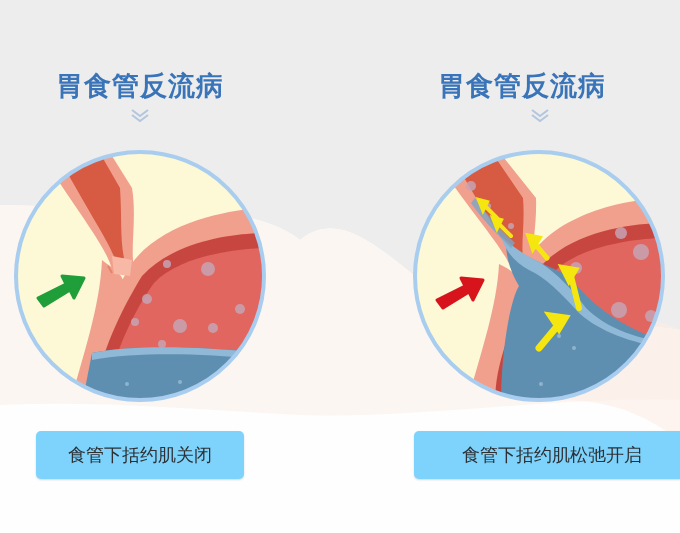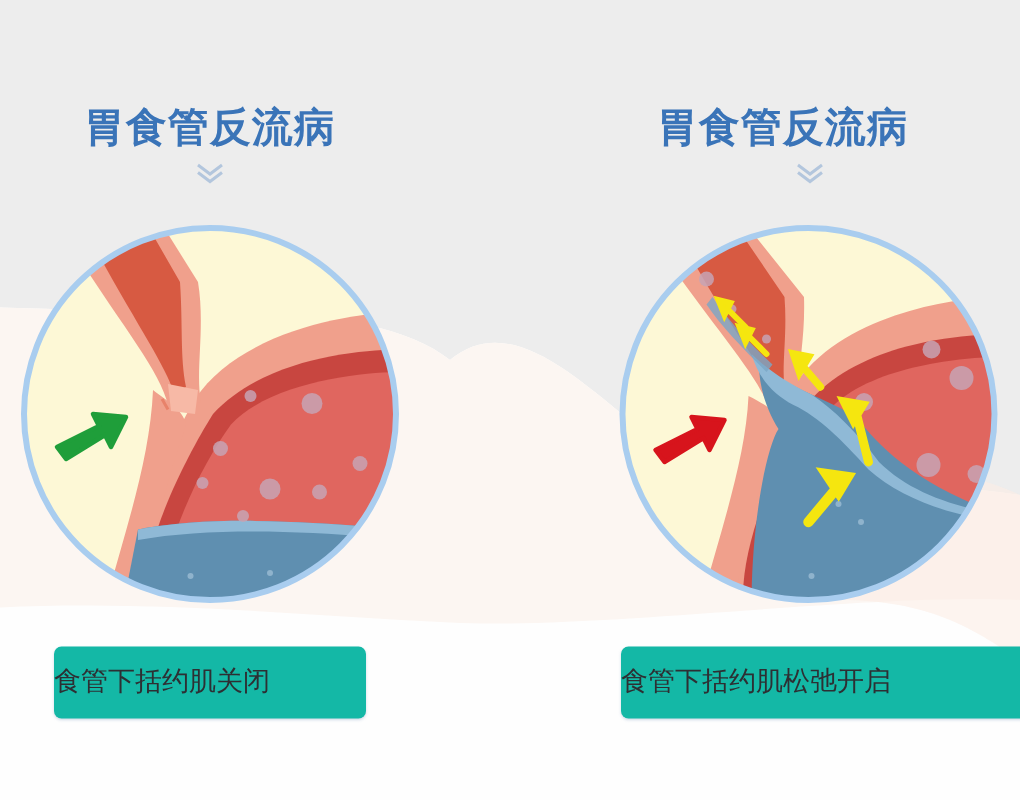--- a/index.html
+++ b/index.html
@@ -17,23 +17,23 @@
   .title.left { left: 40px; width: 200px; }
   .title.right { left: 412px; width: 220px; }
   .chev { position: absolute; top: 108px; width: 20px; height: 16px; }
   .chev.left { left: 130px; }
   .chev.right { left: 530px; }
   .circle { position: absolute; top: 148px; width: 256px; height: 256px; }
   .circle.left { left: 12px; }
   .circle.right { left: 411px; }
   .label {
     position: absolute; top: 431px; height: 48px;
-    background: #14b8a6; border-radius: 5px;
+    background: #7dd3fc; border-radius: 5px;
     box-shadow: 0 1px 2px rgba(120,150,190,0.35);
-    color: #2d2f33; font-size: 18px; line-height: 48px; 
+    color: #2d2f33; font-size: 18px; line-height: 48px; text-align: center;
   }
   .label.left { left: 36px; width: 208px; }
   .label.right { left: 414px; width: 276px; }
 </style>
 </head>
 <body>
 
 <svg class="bg" viewBox="0 0 680 533">
   <rect x="0" y="0" width="680" height="533" fill="#fefefe"></rect>
   <path d="M0 0 H680 V330 C600 318 560 330 500 325 C430 318 360 190 300 240 C250 200 140 210 0 205 Z" fill="#ededed"></path>

